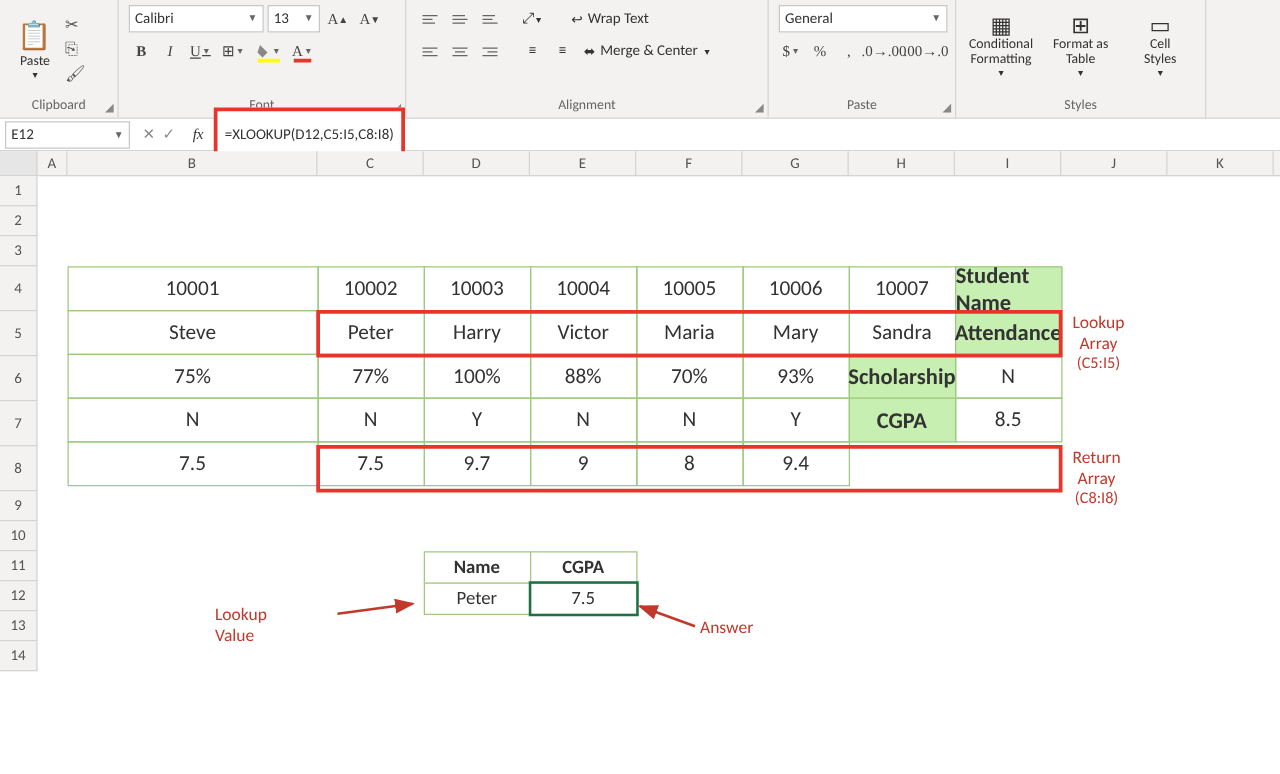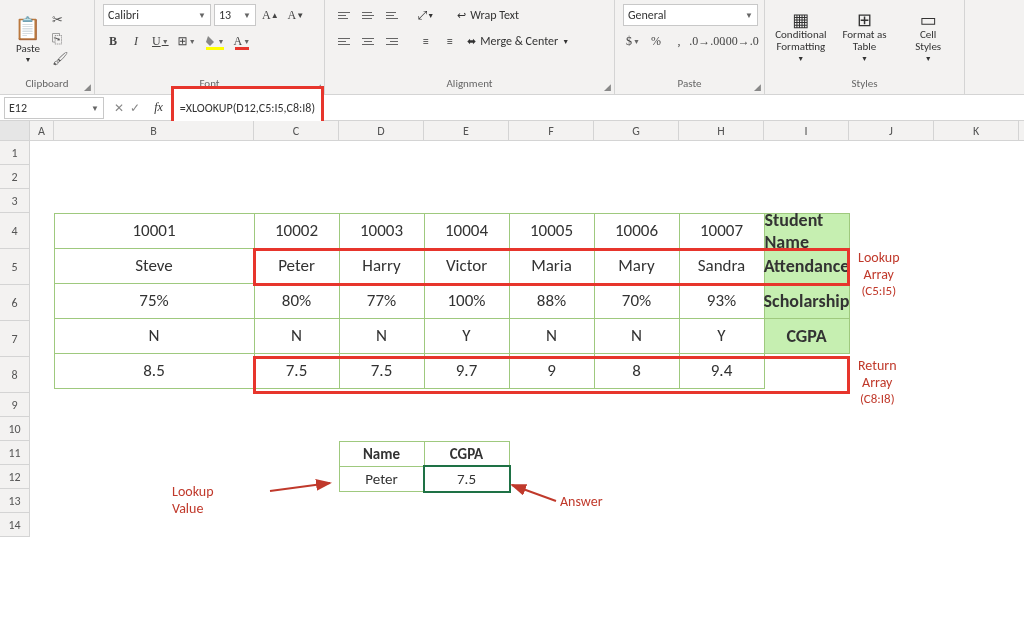--- a/index.html
+++ b/index.html
@@ -334,21 +334,20 @@
       <div class="c">Steve</div>
       <div class="c">Peter</div>
       <div class="c">Harry</div>
       <div class="c">Victor</div>
       <div class="c">Maria</div>
       <div class="c">Mary</div>
       <div class="c">Sandra</div>
 
       <div class="c hdr">Attendance</div>
       <div class="c">75%</div>
-      <div class="c">80%</div>
       <div class="c">77%</div>
       <div class="c">100%</div>
       <div class="c">88%</div>
       <div class="c">70%</div>
       <div class="c">93%</div>
 
       <div class="c hdr">Scholarship</div>
       <div class="c">N</div>
       <div class="c">N</div>
       <div class="c">N</div>

